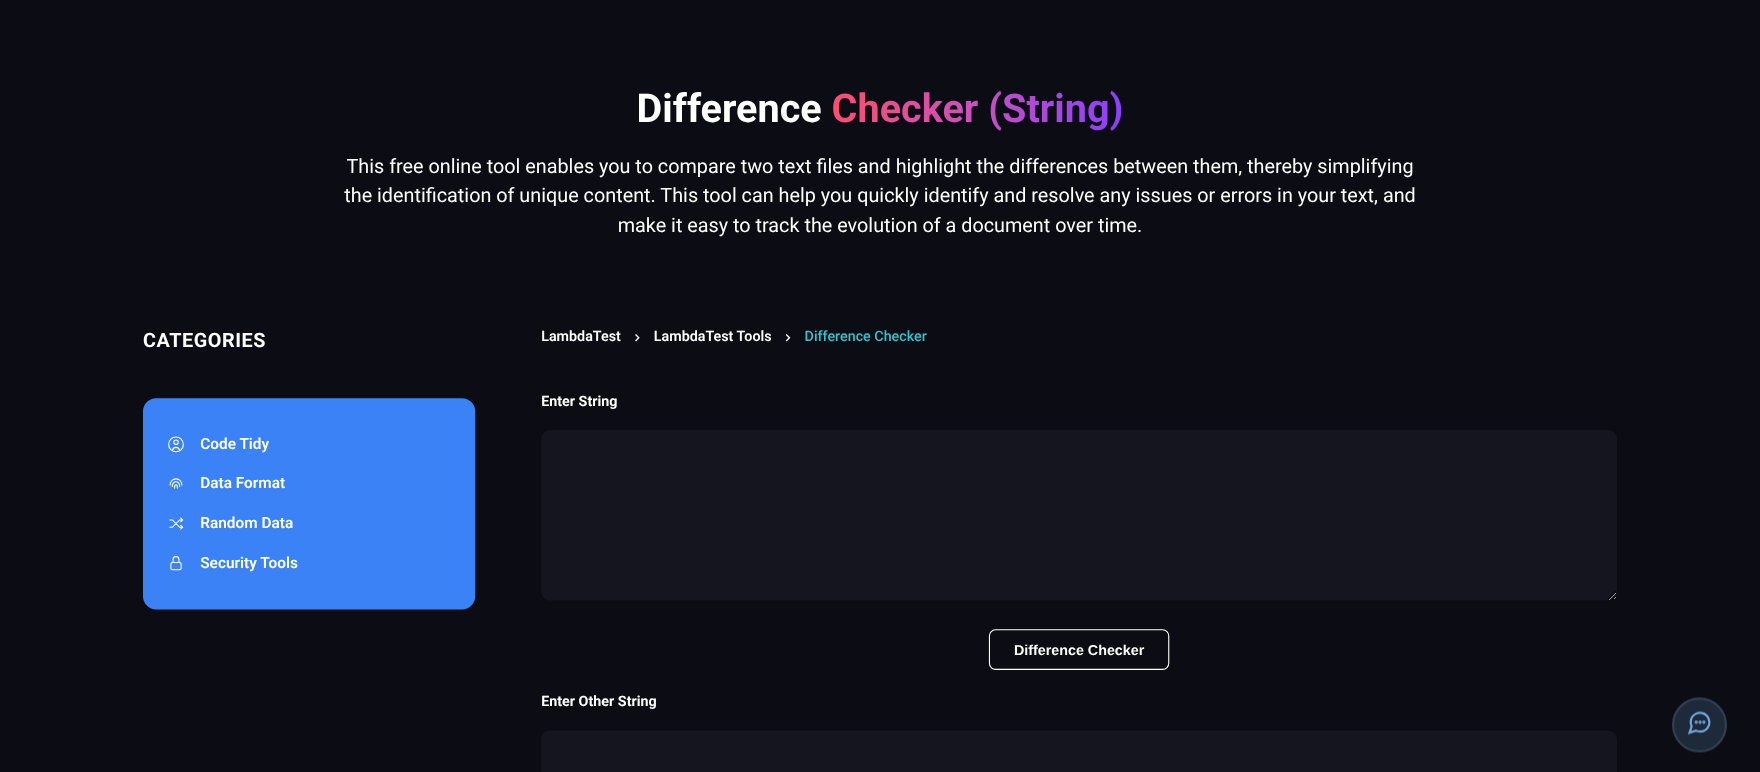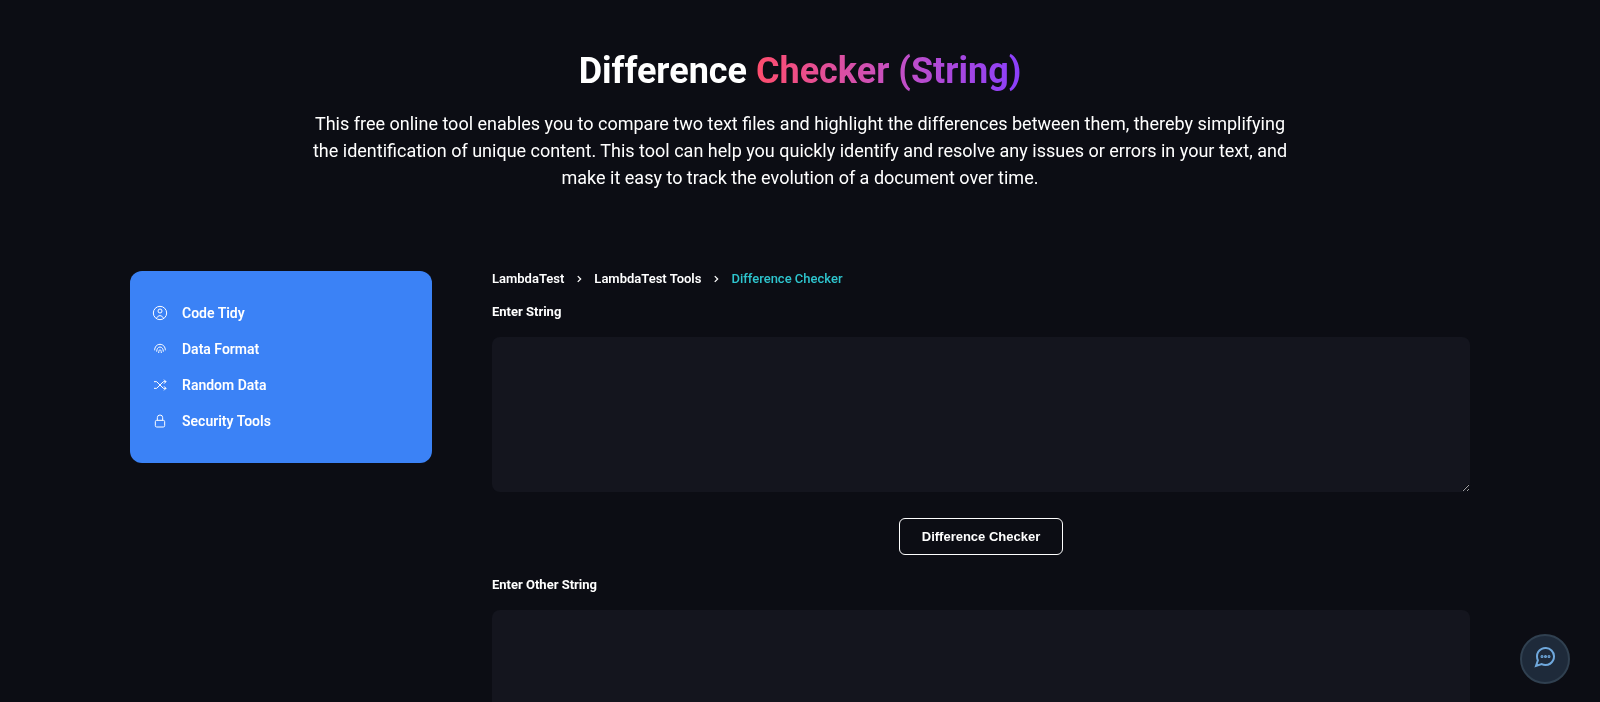--- a/index.html
+++ b/index.html
@@ -12,21 +12,21 @@
       background-color: #0c0d14;
       color: #ffffff;
       font-family: -apple-system, BlinkMacSystemFont, "Segoe UI", Roboto, Helvetica, Arial, sans-serif;
       min-height: 702px;
       width: 1600px;
       overflow: hidden;
     }
     
     .hero-section {
       text-align: center;
-      padding-top: 50px;
+      padding-top: 78px;
       padding-bottom: 40px;
     }
     
     .hero-title {
       font-size: 36px;
       font-weight: 700;
       margin-bottom: 18px;
     }
     
     .hero-title-white {
@@ -104,21 +104,21 @@
     
     .main-content {
       flex: 1;
     }
     
     .breadcrumb {
       display: flex;
       align-items: center;
       gap: 10px;
       font-size: 13px;
-      margin-bottom: 18px;
+      margin-bottom: 44px;
     }
     
     .breadcrumb-link {
       color: #ffffff;
       font-weight: 600;
       cursor: pointer;
     }
     
     .breadcrumb-current {
       color: #2ec5ce;
@@ -204,20 +204,21 @@
 <div class="hero-section">
   <h1 class="hero-title">
     <span class="hero-title-white">Difference </span><span class="hero-title-gradient">Checker (String)</span>
   </h1>
   <p class="hero-description">This free online tool enables you to compare two text files and highlight the differences between them, thereby simplifying the identification of unique content. This tool can help you quickly identify and resolve any issues or errors in your text, and make it easy to track the evolution of a document over time.</p>
 </div>
 
 <div class="content-wrapper">
 
   <aside class="sidebar">
+    <h2 class="sidebar-title">CATEGORIES</h2>
     <div class="sidebar-card">
 
       <div class="sidebar-item">
         <span class="sidebar-item-icon">
           <svg viewBox="0 0 24 24" stroke-width="1.5">
               <circle cx="12" cy="12" r="10"></circle>
               <circle cx="12" cy="9" r="3"></circle>
               <path d="M7 20c1-3 3-4 5-4s4 1 5 4"></path>
             </svg>
         </span>

